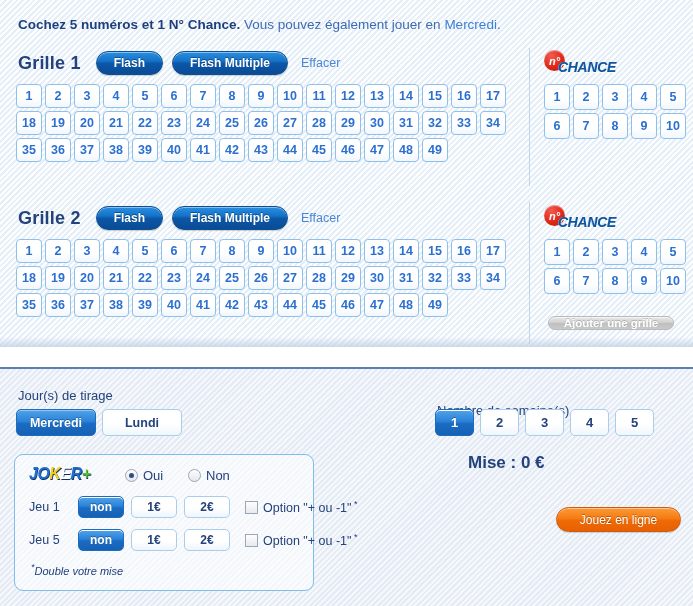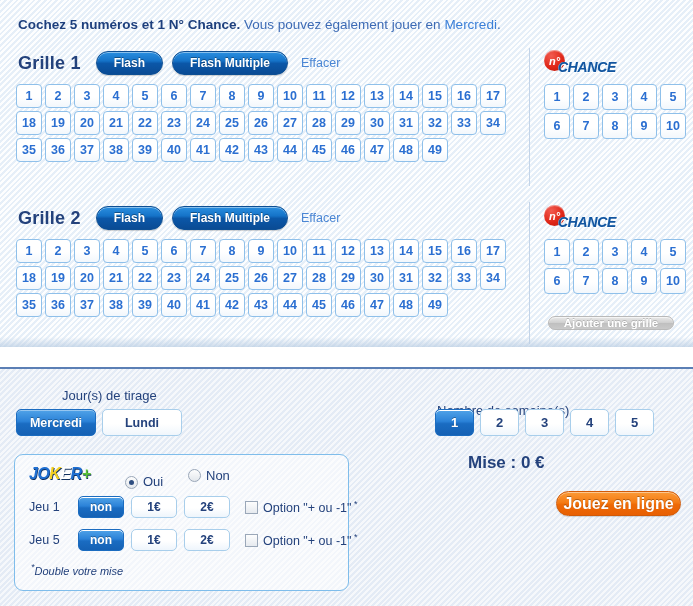--- a/index.html
+++ b/index.html
@@ -211,21 +211,21 @@
       rgba(223,232,244,0.55) 2px,
       rgba(223,232,244,0.55) 4px
     );
   }
 
   .section-label {
     position: absolute;
     font-size: 13px;
     color: #24427c;
   }
-  #days-label { left: 18px; top: 19px; margin-left: 44px; }
+  #days-label { left: 18px; top: 19px; }
   #weeks-label { left: 437px; top: 34px; }
 
   #days-row {
     position: absolute;
     left: 16px; top: 40px;
     display: flex;
     gap: 6px;
   }
   .day-btn {
     width: 80px; height: 27px;
@@ -273,21 +273,21 @@
     border-color: #1b6cc0;
     background: linear-gradient(to bottom, #51a3e8 0%, #2b82d8 45%, #1a6cc2 55%, #1561b4 100%);
     color: #ffffff;
     text-shadow: 0 -1px 0 rgba(0,0,0,0.3);
   }
 
   
   #joker-box {
     position: absolute;
     left: 14px; top: 85px;
-    width: 335px; height: 137px;
+    width: 300px; height: 137px;
     border: 1px solid #7fbdeb;
     border-radius: 9px;
     background: rgba(255,255,255,0.55);
   }
   #joker-logo {
     position: absolute;
     left: 14px; top: 11px;
     font-size: 16px;
     font-weight: bold;
     font-style: italic;
@@ -303,21 +303,21 @@
 
   .radio-group {
     position: absolute;
     display: flex;
     align-items: center;
     gap: 5px;
     font-size: 13px;
     color: #24427c;
     cursor: pointer;
   }
-  #radio-oui { left: 110px; top: 19px; align-items: flex-end; }
+  #radio-oui { left: 110px; top: 13px; }
   #radio-non { left: 173px; top: 13px; }
   .radio-dot {
     width: 13px; height: 13px;
     border-radius: 50%;
     border: 1px solid #9aa7b8;
     background: linear-gradient(to bottom, #fdfdfd 0%, #e3e7ec 100%);
     display: inline-block;
     position: relative;
   }
   .radio-dot.on::after {
@@ -395,28 +395,28 @@
   
   #mise-text {
     position: absolute;
     left: 468px; top: 84px;
     font-size: 17px;
     font-weight: bold;
     color: #24427c;
   }
   #play-button {
     position: absolute;
-    left: 556px; top: 122px;
+    left: 556px; top: 138px;
     width: 125px; height: 25px;
     border-radius: 13px;
     border: 1px solid #d25a07;
     background: linear-gradient(to bottom, #fb9a36 0%, #f57c15 45%, #ee6a06 55%, #e86003 100%);
     color: #ffffff;
-    font-size: 16px;
-    font-weight: bold;
+    font-size: 12px;
+    font-weight: normal;
     display: flex;
     align-items: center;
     justify-content: center;
     cursor: pointer;
     text-shadow: 0 -1px 0 rgba(0,0,0,0.3);
     box-shadow: inset 0 1px 0 rgba(255,255,255,0.45), 0 1px 1px rgba(0,0,0,0.15);
   }
 </style>
 </head>
 <body>

